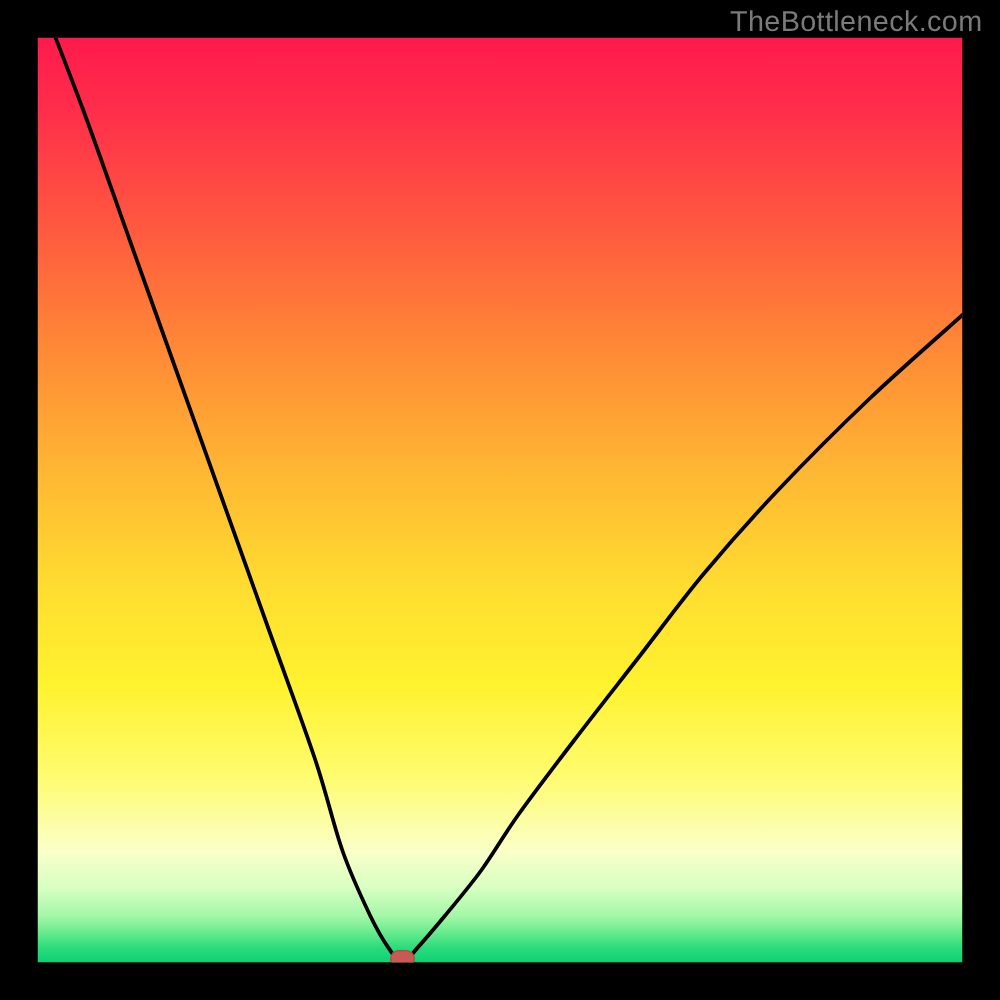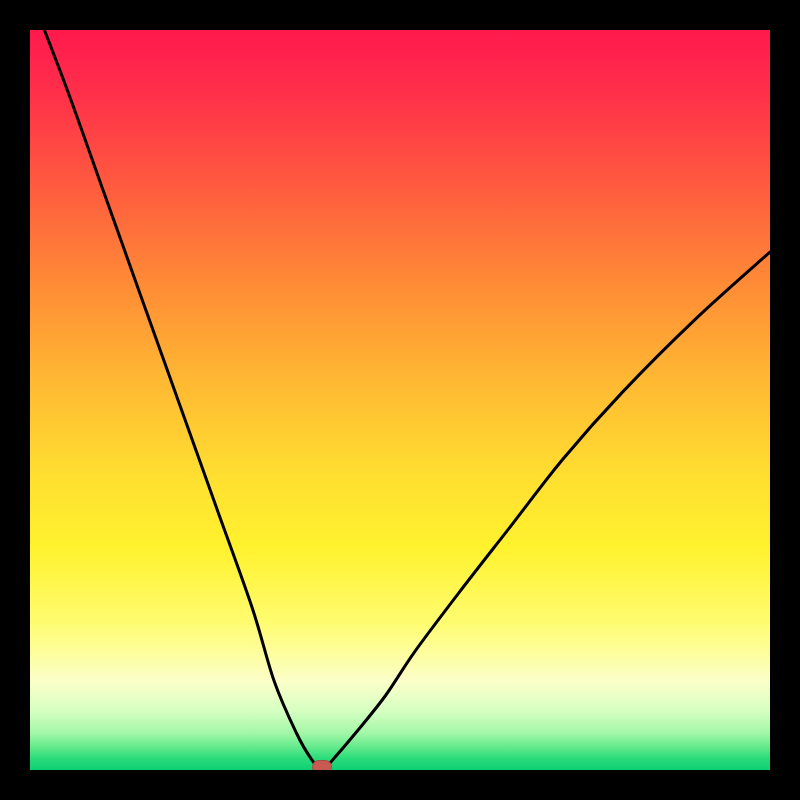--- a/index.html
+++ b/index.html
@@ -66,20 +66,21 @@
     height: 14px;
     border-radius: 7px;
     background: #c85a52;
     box-shadow: 0 0 0 1px rgba(0,0,0,0.15) inset;
   }
 </style>
 </head>
 <body>
 
 <div class="frame">
+  <div class="watermark">TheBottleneck.com</div>
 
   <div class="plot-area">
     <div class="gradient-bg"></div>
 
     <svg class="curve" viewBox="0 0 740 740" preserveAspectRatio="none">
       <path id="curve-path" fill="none" stroke="#000" stroke-width="3" stroke-linejoin="round" stroke-linecap="round" d="M 0 -37 C 6.166666666666667 -20.96666666666668, 24.666666666666664 25.89999999999994, 37 59.19999999999993 C 49.333333333333336 92.49999999999991, 61.666666666666664 128.26666666666662, 74 162.79999999999995 C 86.33333333333333 197.3333333333333, 98.66666666666667 231.86666666666665, 111 266.4 C 123.33333333333333 300.93333333333334, 135.66666666666666 335.46666666666664, 148 370 C 160.33333333333334 404.53333333333336, 172.66666666666666 439.06666666666666, 185 473.6 C 197.33333333333334 508.1333333333334, 212.13333333333333 547.6, 222 577.2 C 231.86666666666667 606.8000000000001, 236.8 630.2333333333333, 244.20000000000002 651.2 C 251.60000000000002 672.1666666666667, 260.2333333333333 690.05, 266.4 703 C 272.56666666666666 715.95, 276.8833333333333 722.7333333333333, 281.2 728.9 C 285.51666666666665 735.0666666666666, 288.6 740, 292.3 740 C 296 740, 297.84999999999997 735.0666666666666, 303.4 728.9 C 308.95 722.7333333333333, 316.9666666666667 713.4833333333333, 325.6 703 C 334.23333333333335 692.5166666666667, 345.3333333333333 679.5666666666666, 355.2 666 C 365.06666666666666 652.4333333333334, 372.4666666666667 638.8666666666667, 384.8 621.6 C 397.1333333333333 604.3333333333334, 413.16666666666663 583.3666666666667, 429.2 562.4 C 445.23333333333335 541.4333333333333, 463.73333333333335 518, 481 495.79999999999995 C 498.26666666666665 473.59999999999997, 514.3 451.4, 532.8 429.2 C 551.3 407, 569.8 386.0333333333333, 592 362.59999999999997 C 614.2 339.16666666666663, 641.3333333333334 312.03333333333336, 666 288.6 C 690.6666666666666 265.1666666666667, 727.6666666666666 233.1, 740 222"></path>
     </svg>
 
     <div id="marker" class="marker" style="left: 282.3px; top: 730px;"></div>
   </div>

